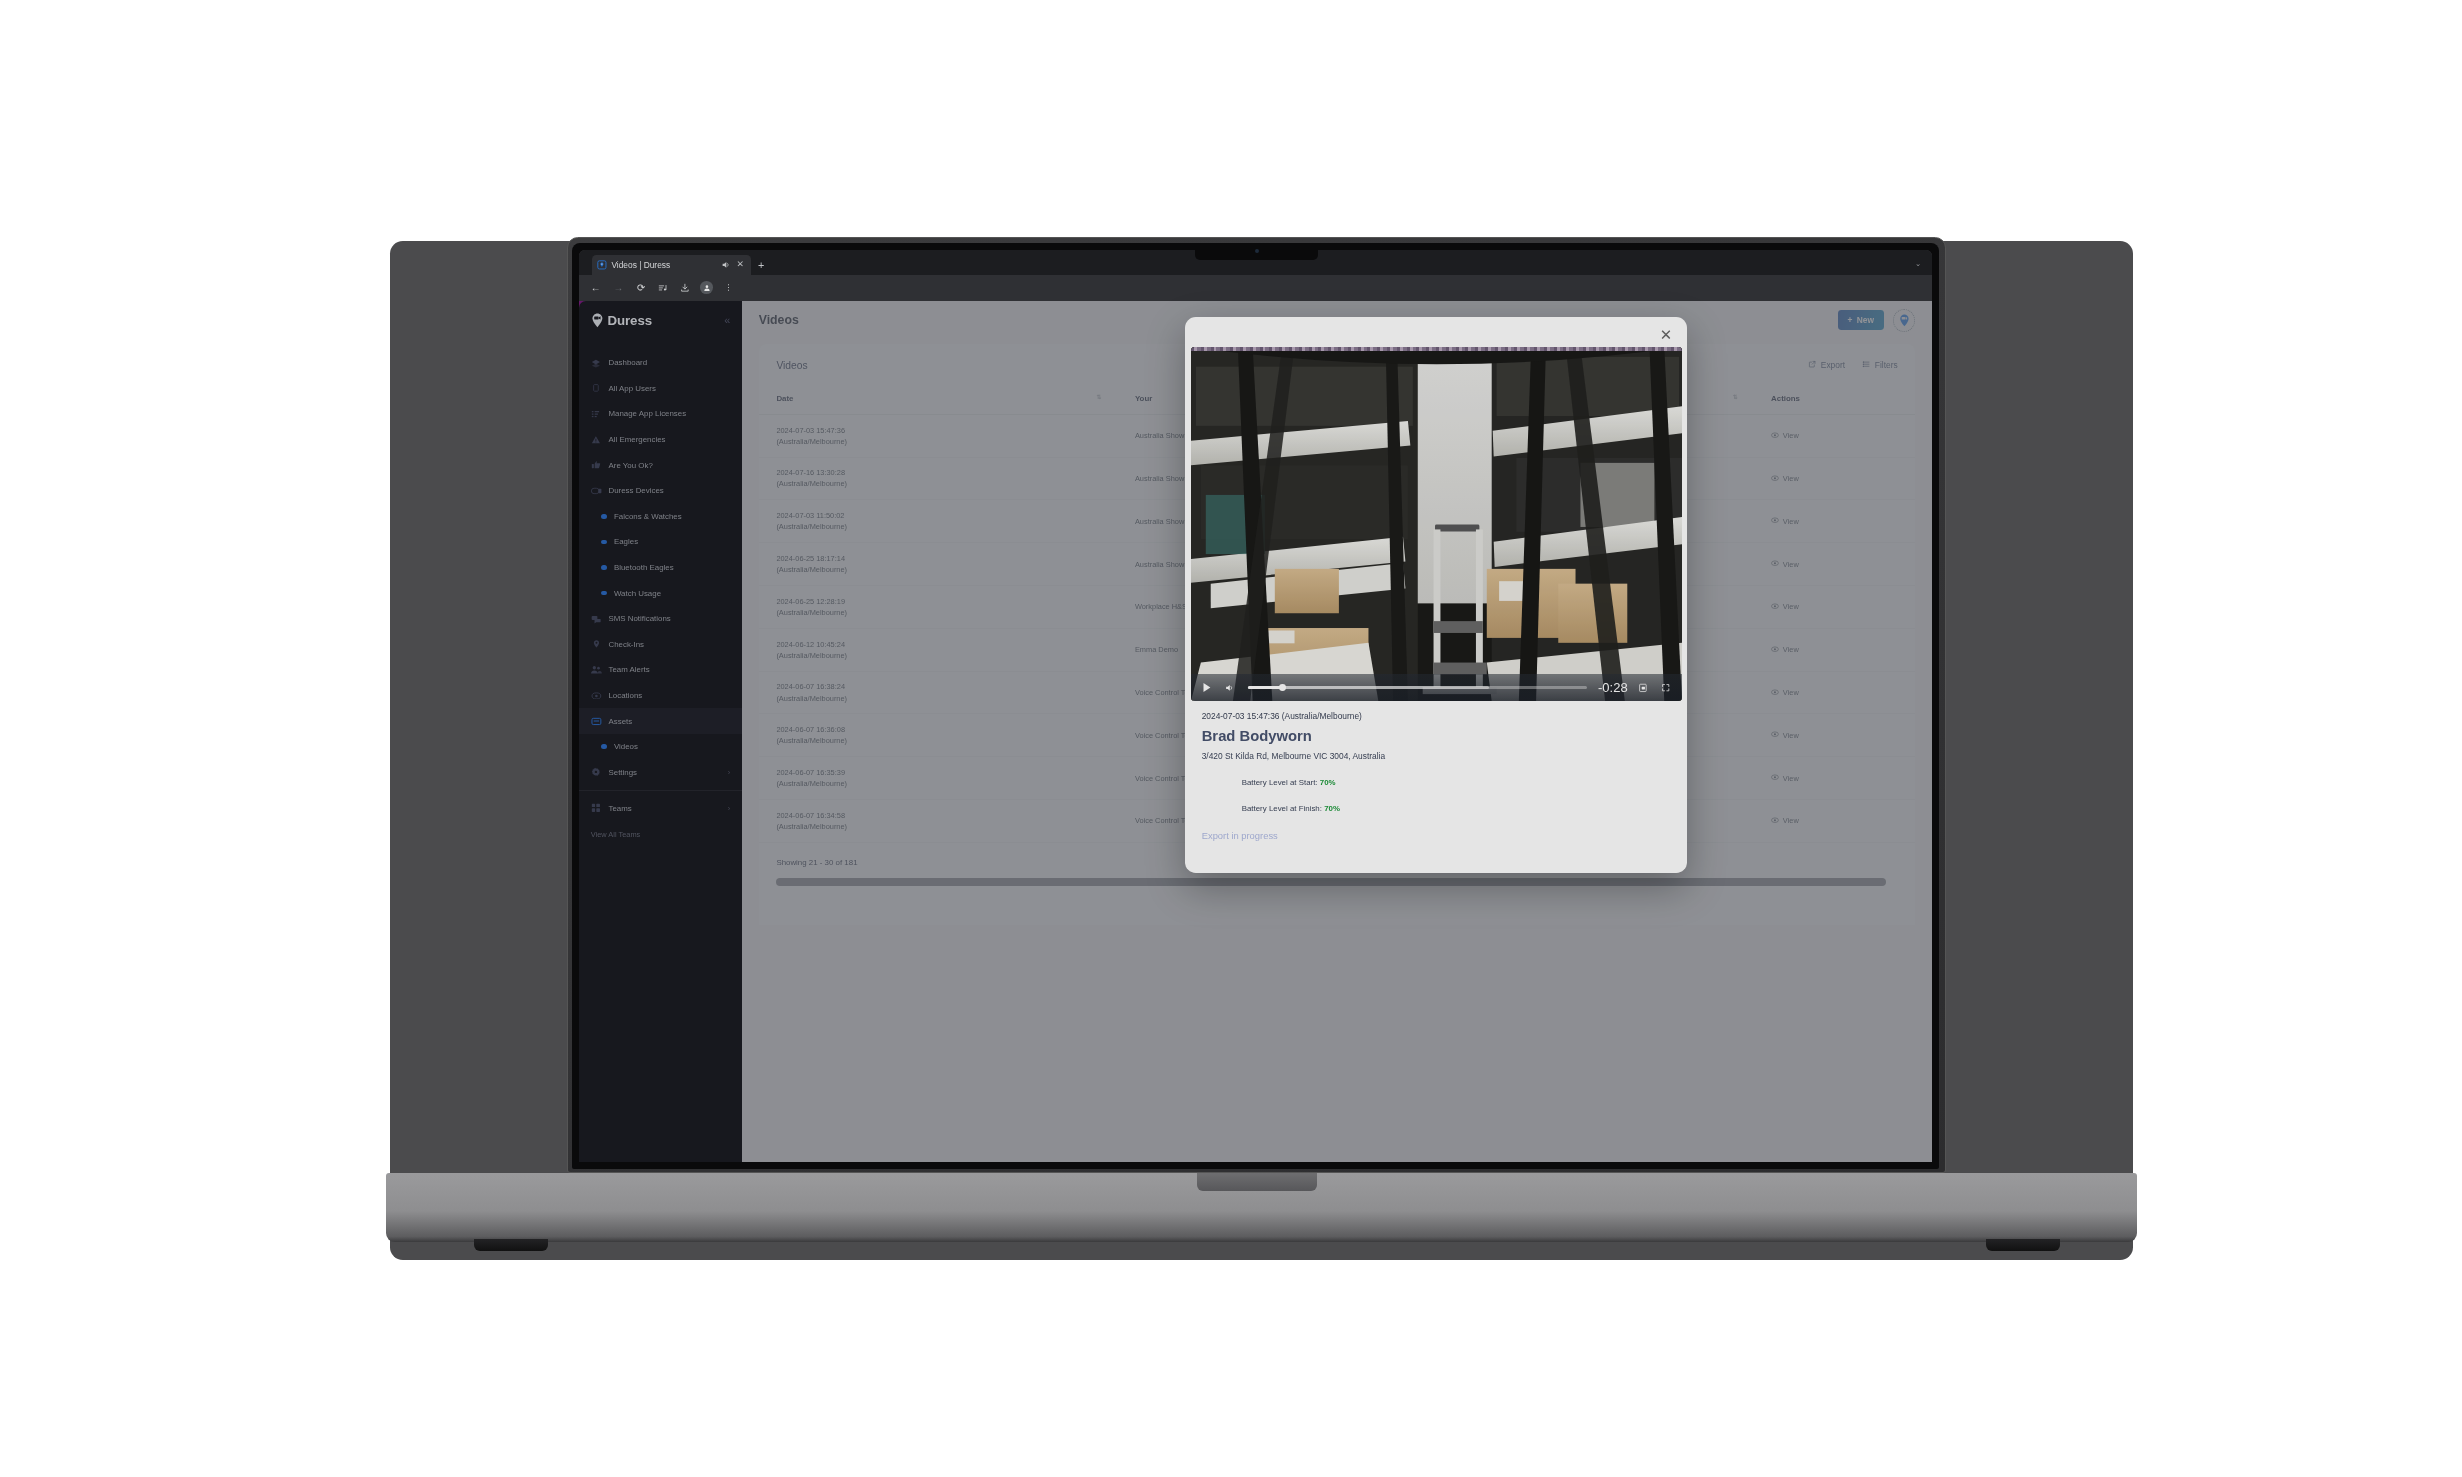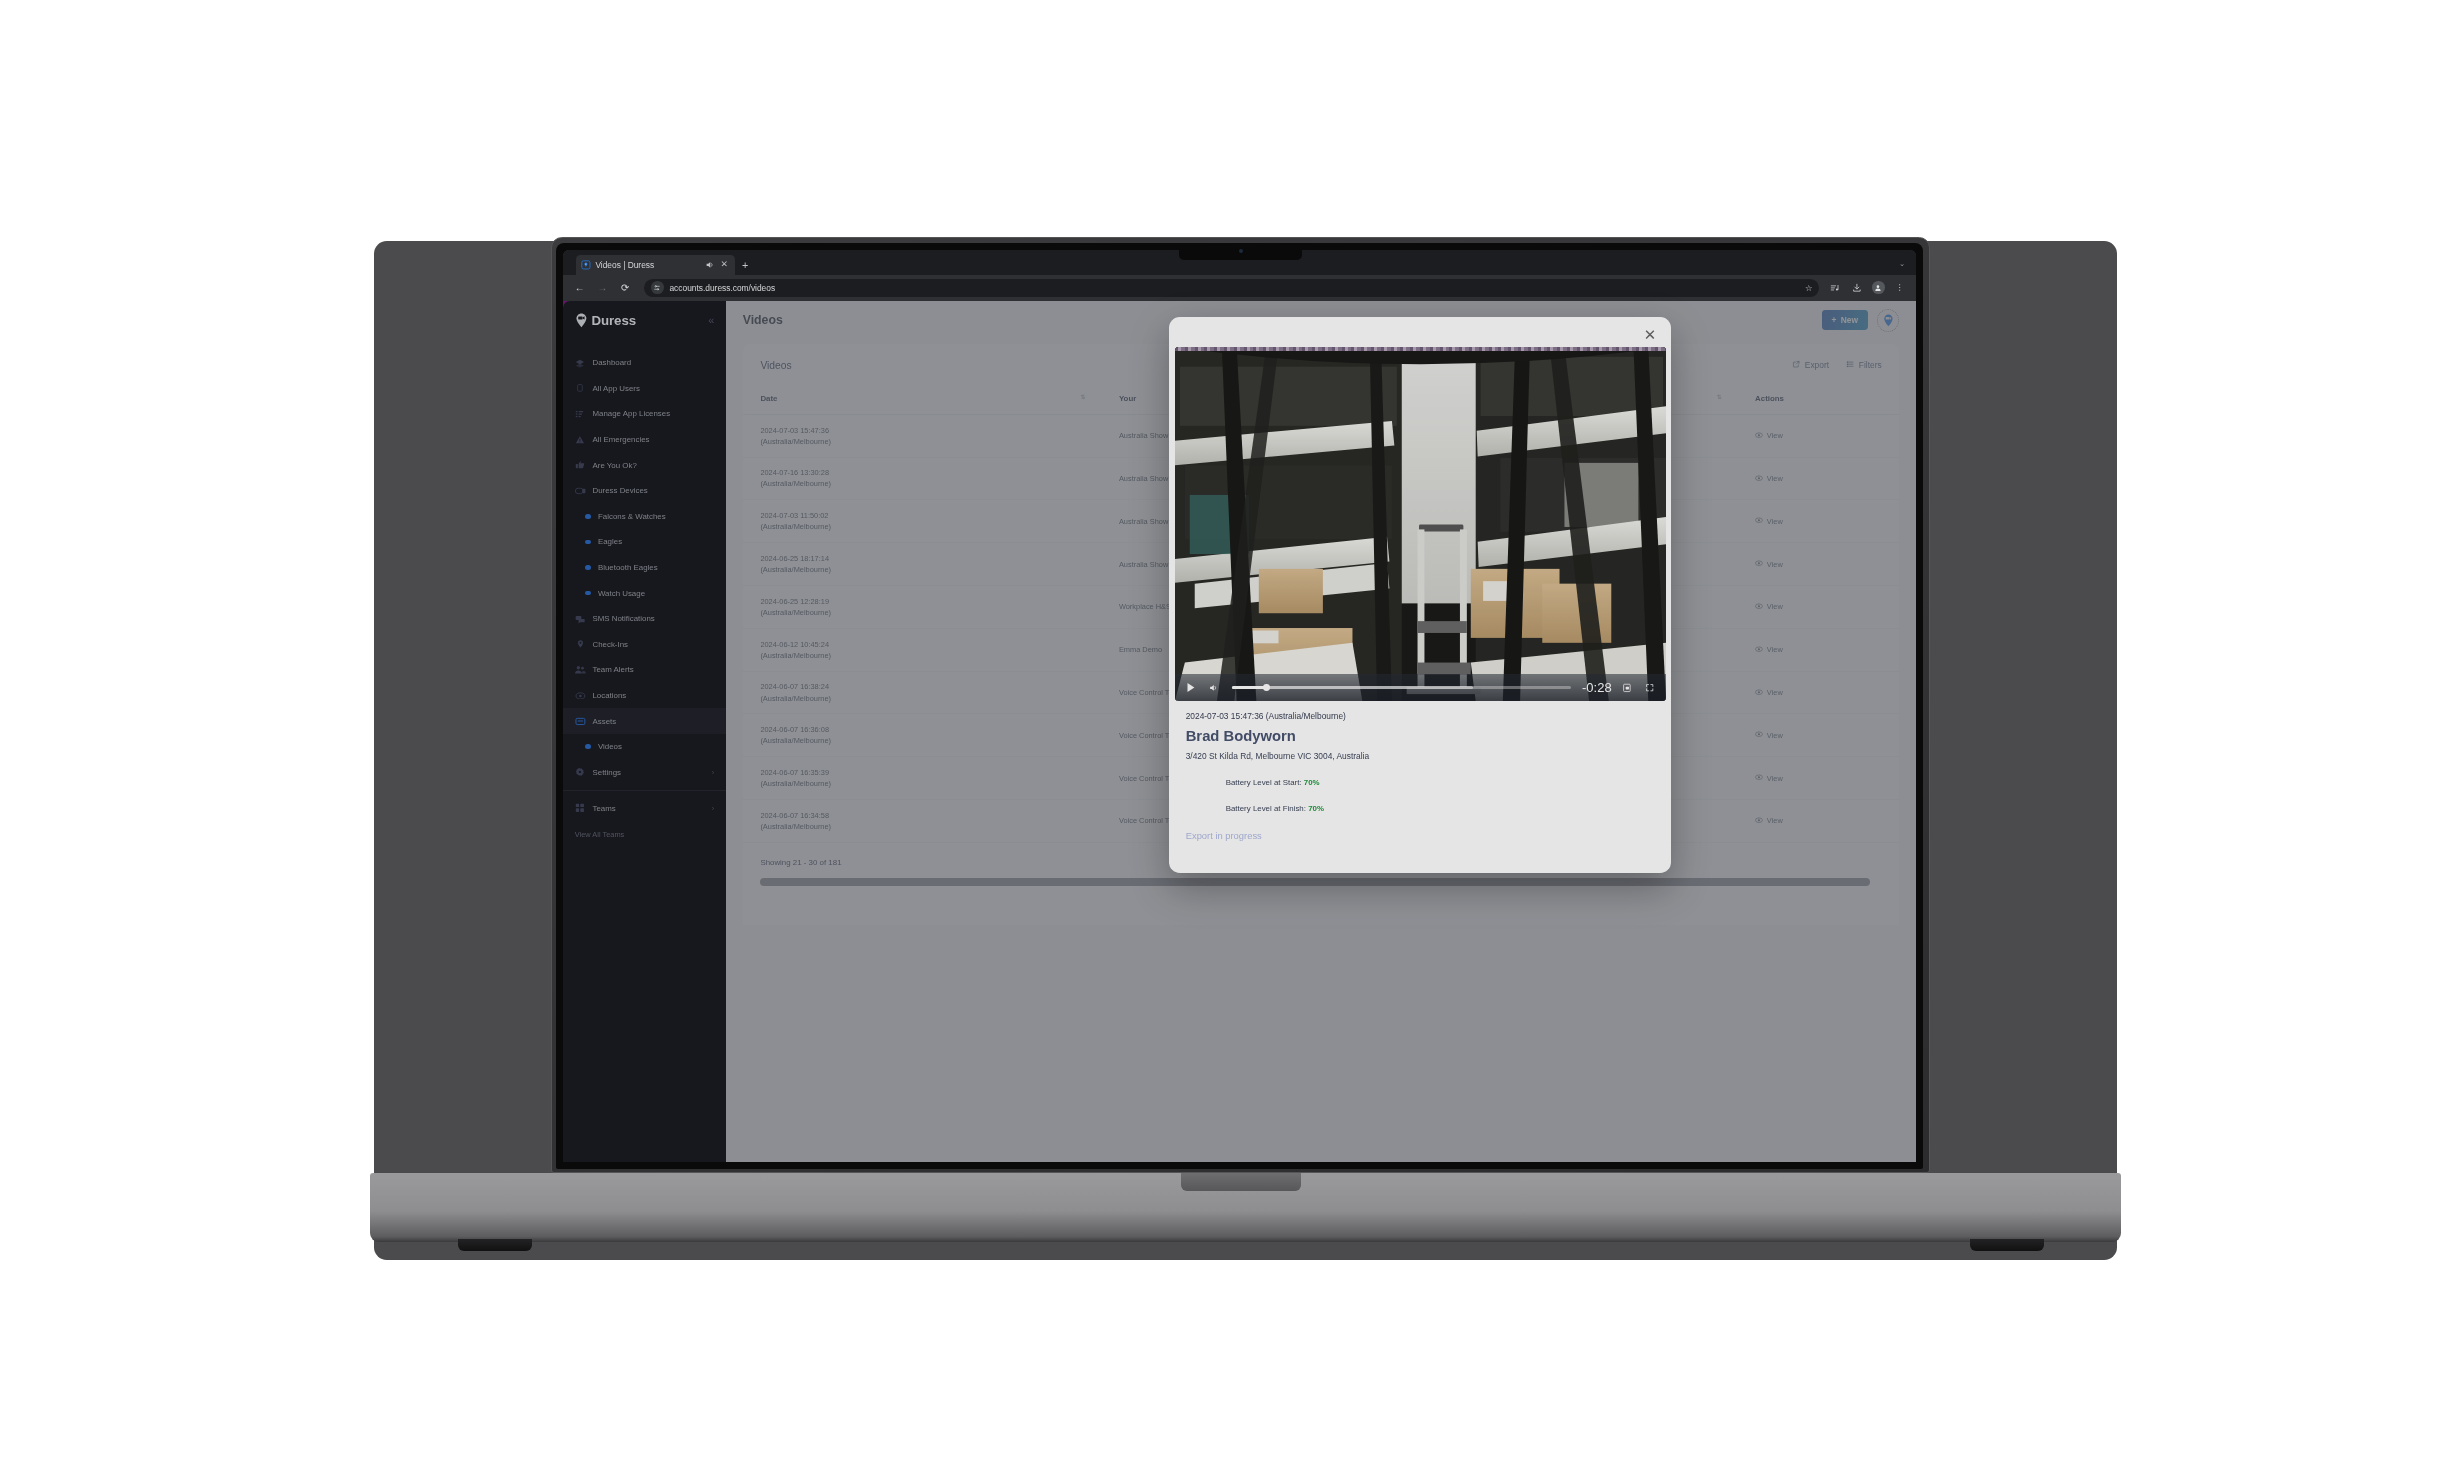--- a/index.html
+++ b/index.html
@@ -4,21 +4,21 @@
 <style>
   * { box-sizing: border-box; margin: 0; padding: 0; }
   html, body {
     width: 2462px; height: 1477px;
     background: #ffffff;
     font-family: "Liberation Sans", sans-serif;
     overflow: hidden;
   }
 
   
-  #laptop-scene { position: absolute; left: 0; top: 0; width: 1976px; height: 1477px; }
+  #laptop-scene { position: absolute; left: 16px; top: 0; width: 1976px; height: 1477px; }
 
   .laptop-outer-shadow {
     position: absolute; left: 374px; top: 241px; width: 1743px; height: 1019px;
     background: #4b4b4d; border-radius: 12.8px;
   }
   .laptop-lid {
     position: absolute; left: 551px; top: 237px; width: 1379px; height: 936px;
     background: linear-gradient(160deg,#3c3c3e,#2c2c2e);
     border-radius: 10.8px 10.8px 3px 3px;
     border: 0.5px solid #555;
@@ -218,32 +218,20 @@
         <span class="tab-close">✕</span>
       </div>
       <div class="tab-new">+</div>
       <div class="tabstrip-chevron">⌄</div>
     </div>
 
     <div class="toolbar">
       <span class="nav-btn">←</span>
       <span class="nav-btn disabled">→</span>
       <span class="nav-btn">⟳</span>
-      <div class="omnibox">
-        <span class="omni-icon">
-          <svg width="7.9" height="7.9" viewBox="0 0 24 24" fill="none" stroke="#e8eaed" stroke-width="2" stroke-linecap="round">
-              <circle cx="8" cy="7" r="2.2"></circle>
-              <line x1="11" y1="7" x2="19" y2="7"></line>
-              <circle cx="15" cy="16" r="2.2"></circle>
-              <line x1="5" y1="16" x2="12" y2="16"></line>
-            </svg>
-        </span>
-        <span class="omni-url">accounts.duress.com/videos</span>
-        <span class="omni-star">☆</span>
-      </div>
       <span class="tb-icon">
         <svg width="9.8" height="9.8" viewBox="0 0 24 24" fill="none" stroke="#e8eaed" stroke-width="1.9" stroke-linecap="round">
             <line x1="3" y1="7" x2="14" y2="7"></line>
             <line x1="3" y1="12" x2="11" y2="12"></line>
             <line x1="3" y1="17" x2="9" y2="17"></line>
             <circle cx="17" cy="16" r="2.6" fill="#e8eaed" stroke="none"></circle>
             <line x1="19.6" y1="16" x2="19.6" y2="6"></line>
           </svg>
       </span>
       <span class="tb-icon">

